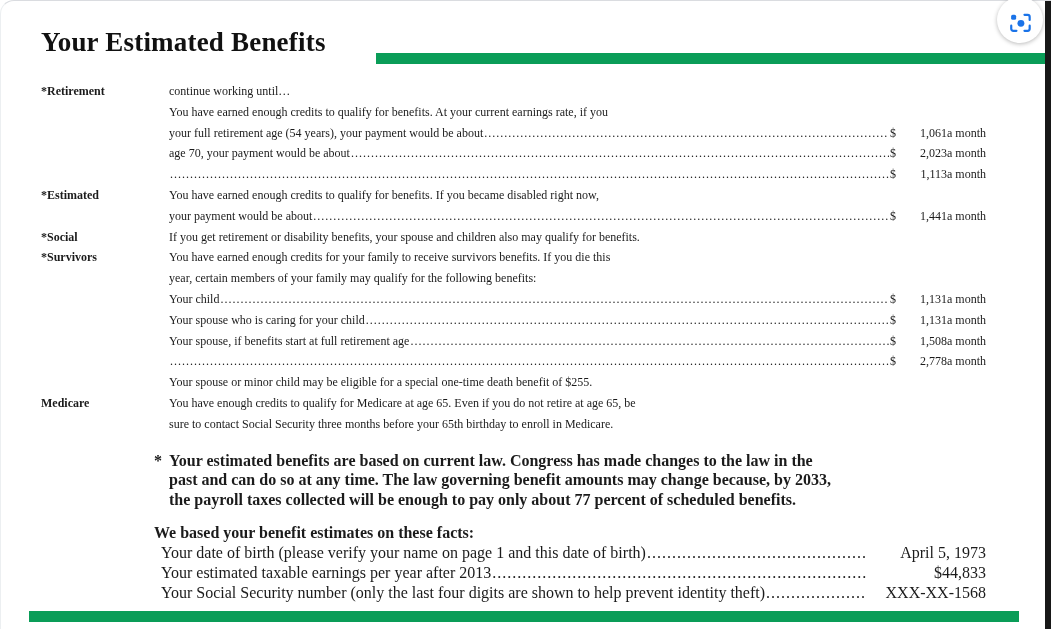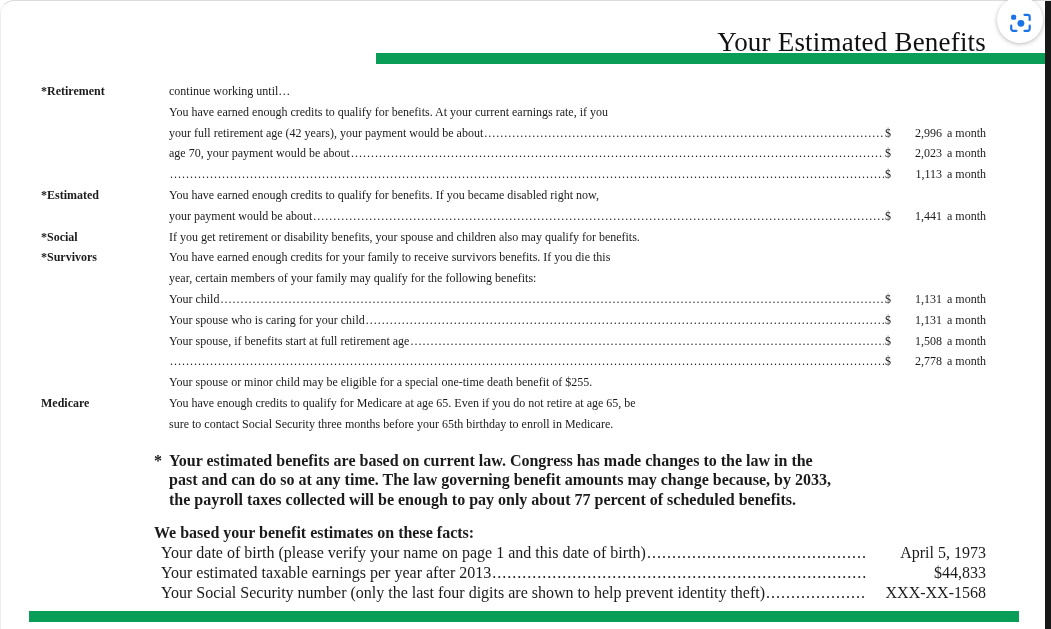--- a/index.html
+++ b/index.html
@@ -1,36 +1,36 @@
 <!DOCTYPE html>
 <html><head>
 <meta charset="utf-8">
 <style>
   html,body{margin:0;padding:0;background:#fff;}
   body{width:1051px;height:629px;position:relative;font-family:"Liberation Serif","DejaVu Serif",serif;color:#1b1b1b;overflow:hidden;}
   .page{position:absolute;inset:0;background:#fff;border-top:1px solid #dadce0;border-left:1px solid #eceff1;border-radius:14px 0 0 0;}
   .right-strip{position:absolute;top:0;right:0;width:6px;height:629px;background:#181818;z-index:5;}
   .doc{position:absolute;left:0;top:0;width:1045px;padding:26px 60px 0 40px;box-sizing:border-box;}
-  .title{font-size:27px;font-weight:normal;letter-spacing:.2px;margin:0;line-height:30px;color:#111;text-align:right;}
+  .title{font-size:27px;font-weight:bold;letter-spacing:.2px;margin:0;line-height:30px;color:#111;}
   .bar{position:absolute;background:#0a9d58;height:11px;z-index:1;}
   .bar.top{left:375px;top:52px;width:670px;}
   .bar.bottom{left:28px;top:610px;width:990px;}
   .content{margin-top:24px;font-size:12px;line-height:20.8px;}
   .row{display:flex;}
   .lbl{width:128px;flex-shrink:0;font-weight:bold;}
   .txt{flex:1;min-width:0;}
   .line{white-space:nowrap;}
   .leader{display:flex;align-items:baseline;}
   .leader .t{flex-shrink:0;}
   .dots{flex:1;overflow:hidden;white-space:nowrap;letter-spacing:1px;margin:0 1px;}
   .dots::after{content:"......................................................................................................................................................................................";}
   .money{flex-shrink:0;display:inline-flex;align-items:baseline;}
   .money .cur{width:15px;}
   .money .num{width:42px;text-align:right;}
-  .money .per{margin-left:5px;}
+  .money .per{}
   .fact-val{flex-shrink:0;width:118px;text-align:right;}
   .note{display:flex;margin-left:113px;margin-top:16px;font-weight:bold;line-height:19.8px;}
   .note .star{width:15px;flex-shrink:0;}
   .facts{margin-top:13px;line-height:20px;}
   .facts-header{margin-left:113px;font-weight:bold;}
   .fact-rows{margin-left:120px;}
   .lens-btn{position:absolute;left:996px;top:-4px;width:46px;height:46px;border-radius:50%;background:#fff;border:none;box-shadow:0 1px 4px rgba(0,0,0,.28);display:flex;align-items:center;justify-content:center;cursor:pointer;z-index:6;padding-top:6px;box-sizing:border-box;}
 </style>
 </head>
 <body>
@@ -41,25 +41,25 @@
     <div class="bar top"></div>
 
     <div class="content">
 
       <div class="row">
         <div class="lbl">*Retirement</div>
         <div class="txt">
           <div class="line">continue working until…</div>
           <div class="line">You have earned enough credits to qualify for benefits. At your current earnings rate, if you</div>
           <div class="line leader">
-            <span class="t">your full retirement age (42 years), your payment would be about</span>
-            <span class="dots"></span>
-            <span class="money">
-                <span class="cur">$</span>
-                <span class="num">2,996</span>
+            <span class="t">your full retirement age (54 years), your payment would be about</span>
+            <span class="dots"></span>
+            <span class="money">
+                <span class="cur">$</span>
+                <span class="num">1,061</span>
                 <span class="per">a month</span>
               </span>
           </div>
           <div class="line leader">
             <span class="t">age 70, your payment would be about </span>
             <span class="dots"></span>
             <span class="money">
                 <span class="cur">$</span>
                 <span class="num">2,023</span>
                 <span class="per">a month</span>

